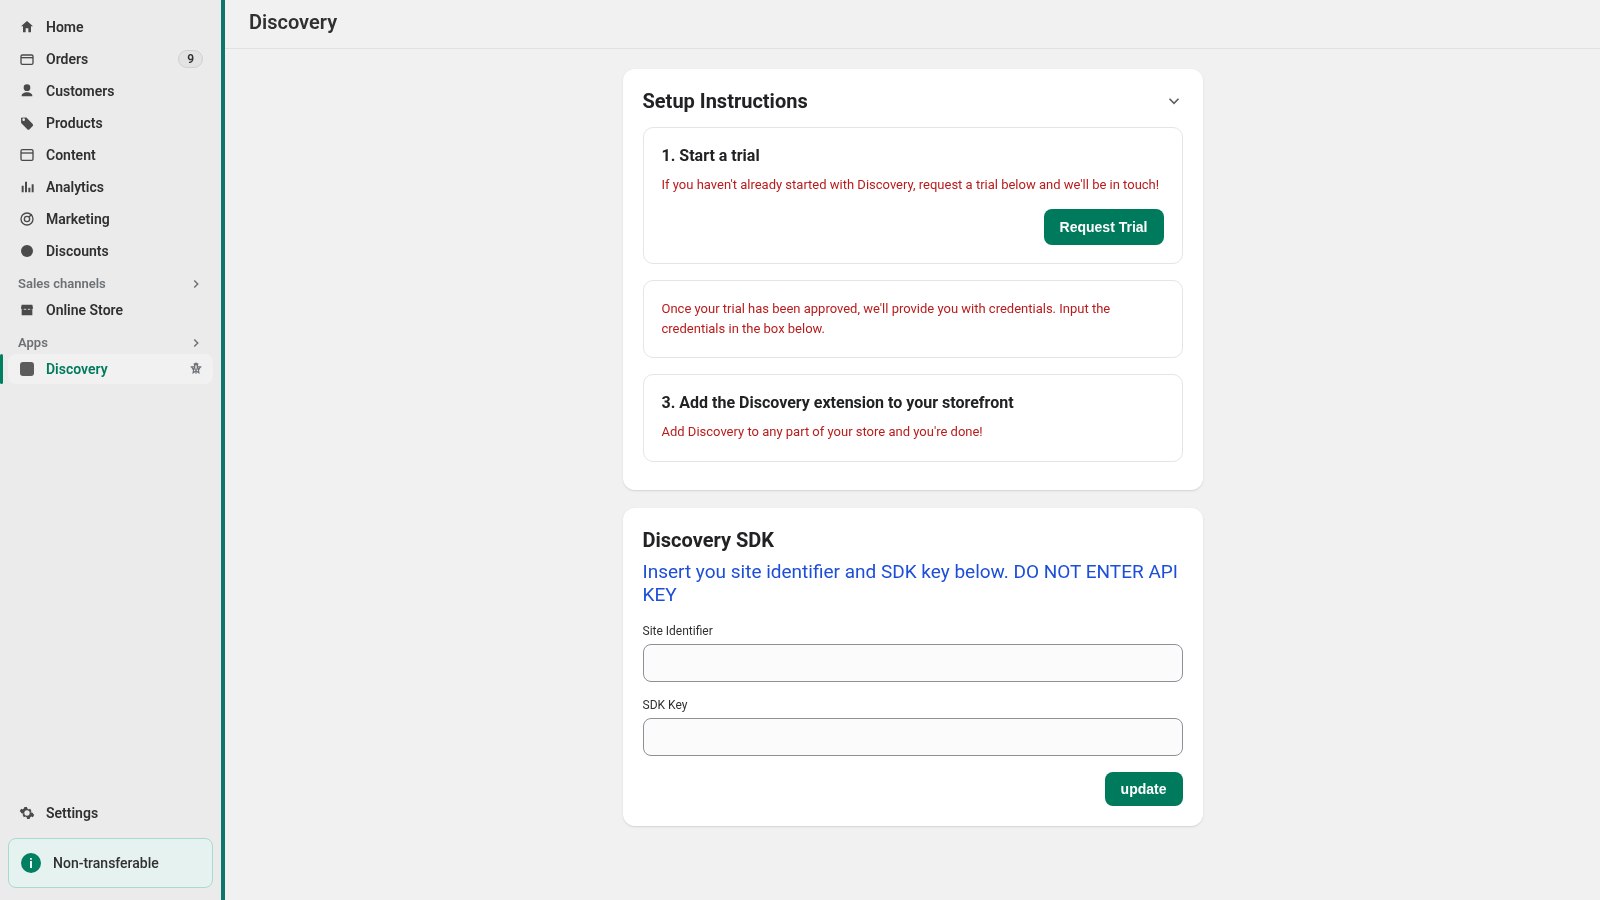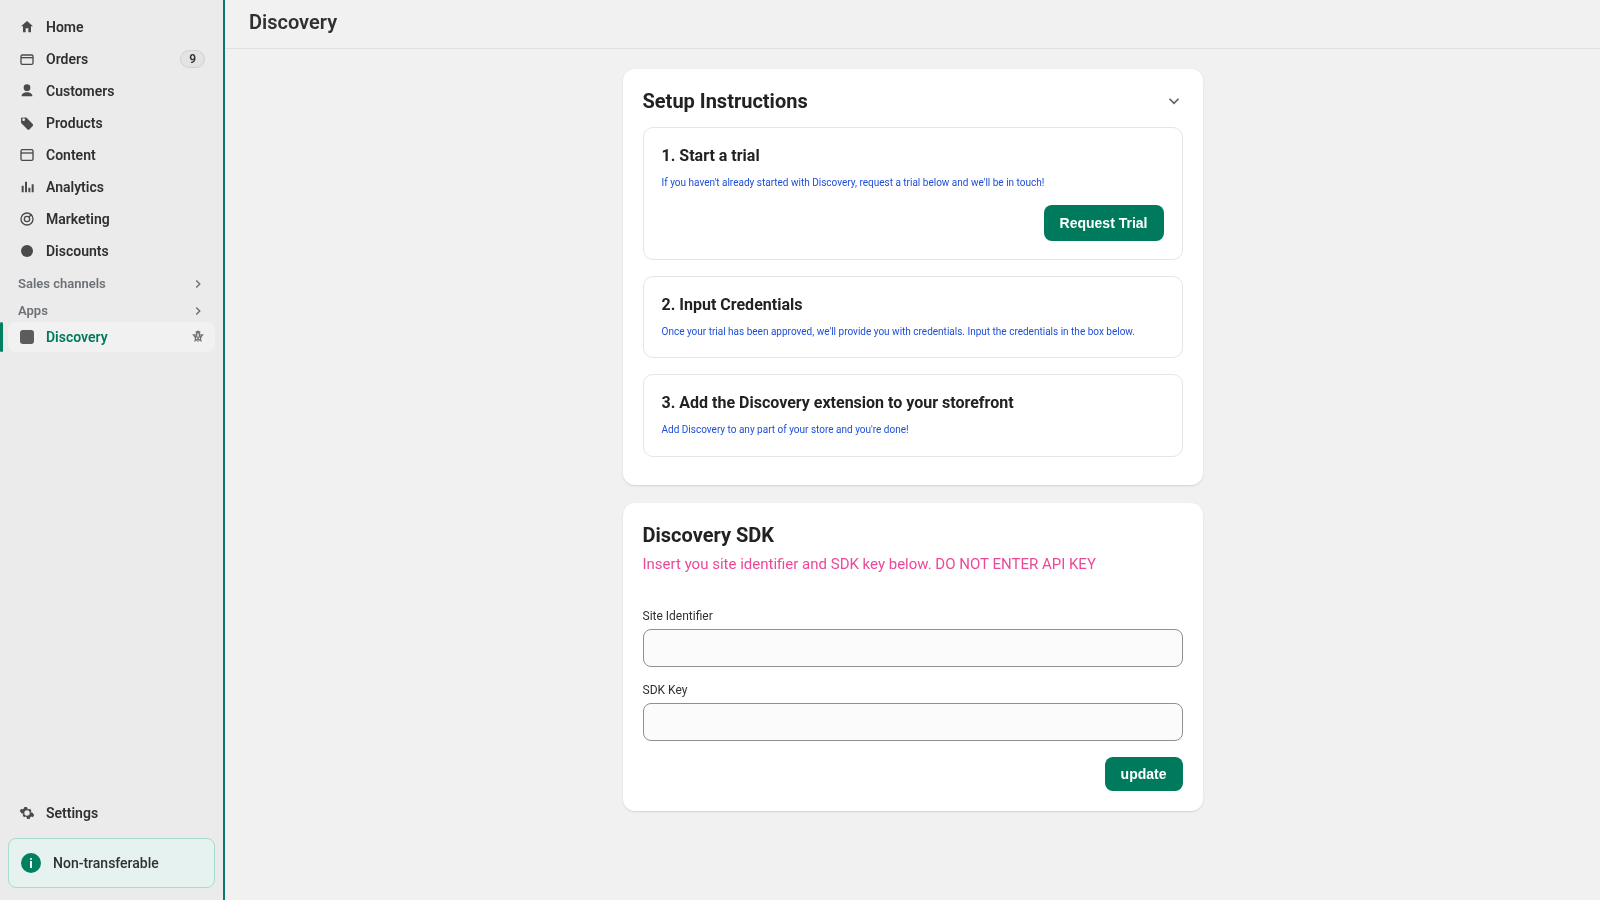--- a/index.html
+++ b/index.html
@@ -1,20 +1,20 @@
 <!DOCTYPE html>
 <html><head>
   <meta charset="utf-8">
   <style>
     * { box-sizing: border-box; margin: 0; padding: 0; }
     body { font-family: -apple-system, BlinkMacSystemFont, "Segoe UI", Roboto, sans-serif; background: #f1f1f1; color: #202223; width: 1600px; height: 900px; overflow: hidden; }
     .layout { display: flex; height: 100%; }
 
     
-    .sidebar { width: 225px; background: #ebebeb; display: flex; flex-direction: column; padding: 12px 8px; border-right: 2px solid #0f766e; }
+    .sidebar { width: 225px; background: #ebebeb; display: flex; flex-direction: column; padding: 12px 8px; border-right: 4px solid #0f766e; }
     .nav-top { flex: 1; }
     .nav-item { display: flex; align-items: center; padding: 6px 10px; border-radius: 8px; font-size: 14px; font-weight: 600; color: #303030; cursor: pointer; margin-bottom: 2px; }
     .nav-item .icon { width: 18px; height: 18px; margin-right: 10px; display: inline-flex; align-items: center; justify-content: center; color: #4a4a4a; }
     .nav-item .badge { margin-left: auto; background: #e3e3e3; border: 1px solid #d1d1d1; border-radius: 10px; font-size: 12px; padding: 1px 8px; font-weight: 600; color: #303030; }
     .nav-section { display: flex; align-items: center; padding: 8px 10px 4px; font-size: 13px; font-weight: 600; color: #6d7175; cursor: pointer; }
     .nav-section .trail-icon { margin-left: auto; }
     .nav-item.active { background: #f1f1f1; position: relative; }
     .nav-item.active::before { content: ""; position: absolute; left: -8px; top: 0; bottom: 0; width: 3px; background: #008060; border-radius: 3px; }
     .nav-item.active .label { color: #007a5c; }
     .app-icon { width: 14px; height: 14px; border-radius: 3px; background: #5c5c5c; display: inline-block; }
@@ -32,26 +32,26 @@
     .column { width: 580px; }
 
     .card { background: #fff; border-radius: 12px; box-shadow: 0 1px 0 rgba(0,0,0,.05), 0 1px 3px rgba(0,0,0,.08); padding: 20px; margin-bottom: 18px; }
     .card-header { display: flex; align-items: center; justify-content: space-between; margin-bottom: 14px; }
     .card-title { font-size: 20px; font-weight: 700; color: #202223; }
     .chev { color: #5c5f62; }
 
     .step { border: 1px solid #e4e5e7; border-radius: 10px; padding: 18px; margin-bottom: 16px; }
     .step:last-child { margin-bottom: 8px; }
     .step-title { font-size: 16px; font-weight: 700; margin-bottom: 10px; color: #202223; }
-    .step-text { font-size: 10px; line-height: 1.55; color: #1d4ed8; }
+    .step-text { font-size: 13px; line-height: 1.55; color: #b91c1c; }
     .step-actions { display: flex; justify-content: flex-end; margin-top: 14px; }
     .btn-primary { background: #007a5c; color: #fff; border: none; padding: 10px 16px; border-radius: 8px; font-size: 14px; font-weight: 600; cursor: pointer; }
     .btn-primary.small { padding: 9px 16px; }
 
-    .sdk-desc { font-size: 15px; color: #ec4899; margin: 8px 0 36px; }
+    .sdk-desc { font-size: 19px; color: #1d4ed8; margin: 8px 0 18px; }
     .form-group { margin-bottom: 16px; }
     .form-label { display: block; font-size: 12px; color: #303030; margin-bottom: 6px; }
     .text-input { width: 100%; border: 1px solid #8c9196; background: #fbfbfb; border-radius: 8px; height: 38px; padding: 0 10px; font-size: 14px; }
     .card-actions { display: flex; justify-content: flex-end; margin-top: 8px; }
 
     svg { display: block; }
   </style>
 </head>
 <body>
 
@@ -130,20 +130,28 @@
         <span class="label">Discounts</span>
       </div>
 
       <div class="nav-section">
         <span>Sales channels</span>
         <span class="trail-icon">
           <svg width="14" height="14" viewBox="0 0 24 24" fill="none" stroke="currentColor" stroke-width="2.5">
               <path d="M9 6l6 6-6 6"></path>
             </svg>
         </span>
+      </div>
+      <div class="nav-item">
+        <span class="icon">
+          <svg width="16" height="16" viewBox="0 0 24 24" fill="currentColor">
+              <path d="M4 4h16l1 5a3 3 0 0 1-6 0 3 3 0 0 1-6 0 3 3 0 0 1-6 0l1-5zm0 8h16v8H4v-8z"></path>
+            </svg>
+        </span>
+        <span class="label">Online Store</span>
       </div>
 
       <div class="nav-section">
         <span>Apps</span>
         <span class="trail-icon">
           <svg width="14" height="14" viewBox="0 0 24 24" fill="none" stroke="currentColor" stroke-width="2.5">
               <path d="M9 6l6 6-6 6"></path>
             </svg>
         </span>
       </div>
@@ -197,21 +205,20 @@
 
           <div class="step">
             <div class="step-title">1. Start a trial</div>
             <div class="step-text">If you haven't already started with Discovery, request a trial below and we'll be in touch!</div>
             <div class="step-actions">
               <button class="btn-primary">Request Trial</button>
             </div>
           </div>
 
           <div class="step">
-            <div class="step-title">2. Input Credentials</div>
             <div class="step-text">Once your trial has been approved, we'll provide you with credentials. Input the credentials in the box below.</div>
           </div>
 
           <div class="step">
             <div class="step-title">3. Add the Discovery extension to your storefront</div>
             <div class="step-text">Add Discovery to any part of your store and you're done!</div>
           </div>
         </section>
 
         <section class="card">

